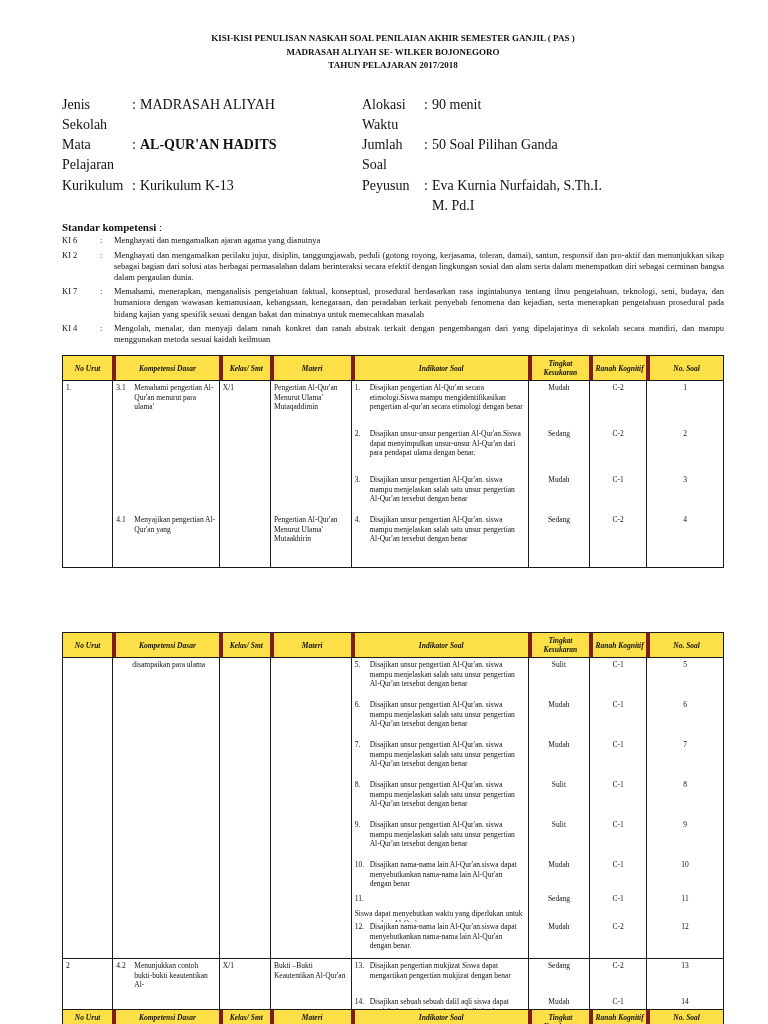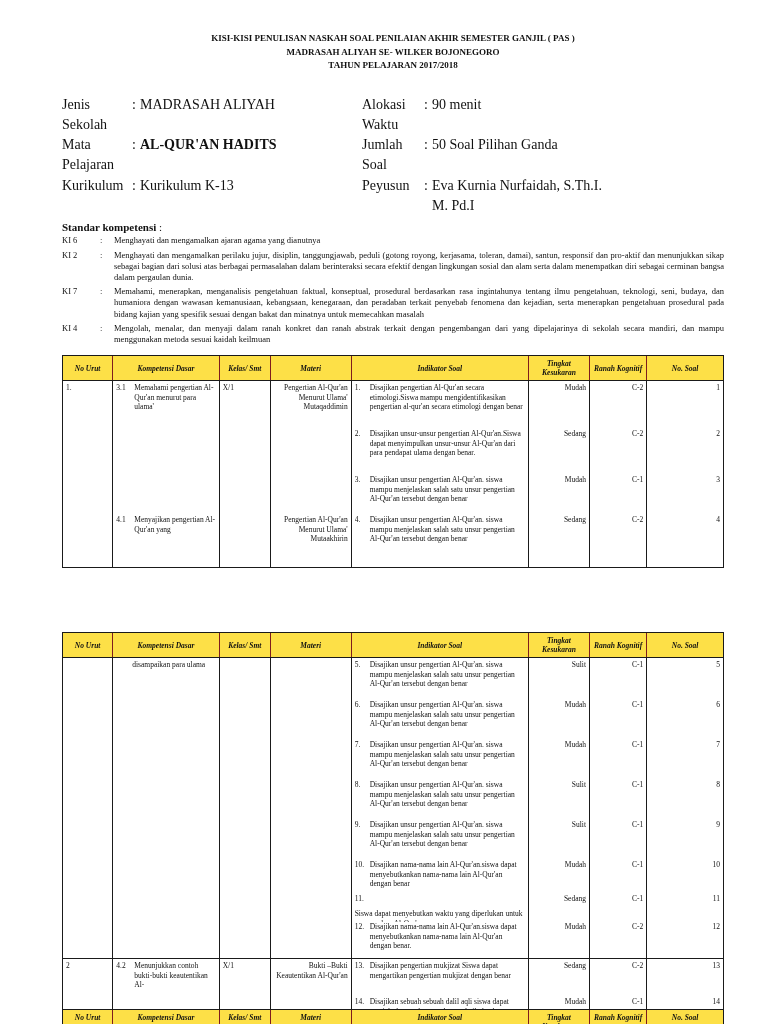--- a/index.html
+++ b/index.html
@@ -25,35 +25,35 @@
   .ki-list { margin-top:2px; }
   .ki-row { display:flex; font-size:8.5px; line-height:1.32; margin-bottom:3px; }
   .ki-code { flex:0 0 38px; }
   .ki-colon { flex:0 0 14px; }
   .ki-text { flex:1; text-align:justify; }
 
   .dtable { width:662px; margin-top:10px; }
   .thead { display:flex; background:#fde047; border:1px solid #1a1a1a; }
   .thead .hc { display:flex; align-items:center; justify-content:center; text-align:center;
                font-weight:bold; font-style:italic; font-size:7.5px; line-height:1.2; padding:3px 2px; }
-  .thead .hc + .hc { border-left:1px solid #7f1d1d; }
+  .thead .hc + .hc { border-left:4px solid #7f1d1d; }
   .tbody-row { display:flex; border:1px solid #1a1a1a; border-top:none; }
   .col { padding:2px 3px; font-size:7.5px; line-height:1.25; }
   .col + .col { border-left:1px solid #1a1a1a; }
 
   .w-no{width:50px;} .w-kd{width:108px;} .w-kelas{width:52px;} .w-materi{width:82px;}
   .w-ind{width:180px;} .w-ting{width:62px;} .w-ranah{width:58px;} .w-soal{width:78px;}
 
   .vcol { text-align:center; }
   .ctr { }
   .ind-item, .kd-item { display:flex; overflow:hidden; }
   .inum { flex:0 0 15px; }
   .kd-num { flex:0 0 18px; }
   .itext { flex:1; }
-  .blk { overflow:hidden;text-align:right; }
+  .blk { overflow:hidden; }
   .kd-cont { padding-left:16px; }
 
   .h28{height:28px;flex-direction:column;} .h30{height:30px;} .h34{height:34px;} .h36{height:36px;}
   .h40{height:40px;} .h46{height:46px;} .h50{height:50px;} .h52{height:52px;} .h132{height:132px;}
   .rowB { min-height:114px; }
   .gap58 { height:54px; }
 
   .partial-header { position:absolute; left:62px; top:1009px; width:662px; }
   .partial-header .thead .hc { align-items:flex-start; }
 </style>

